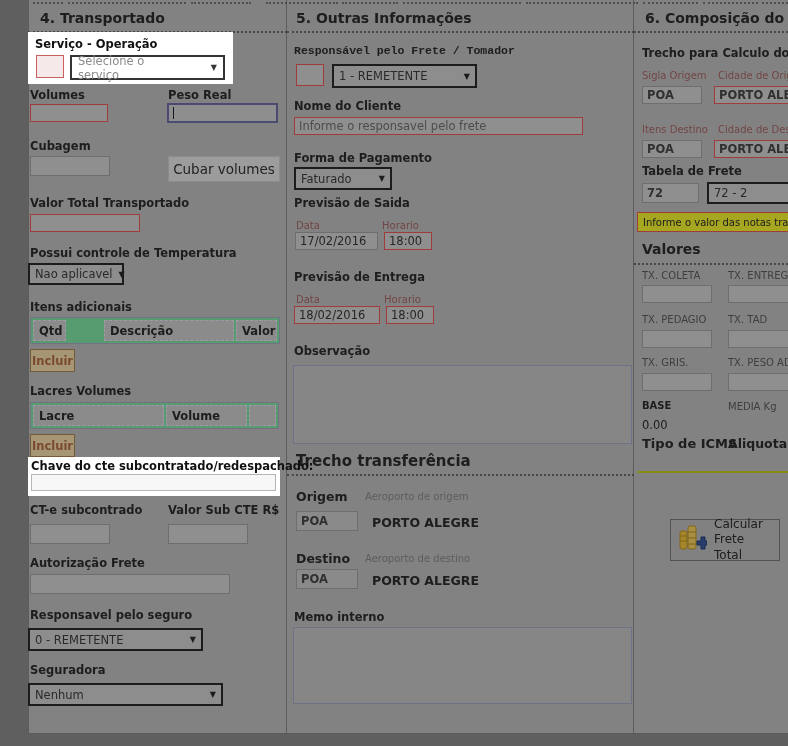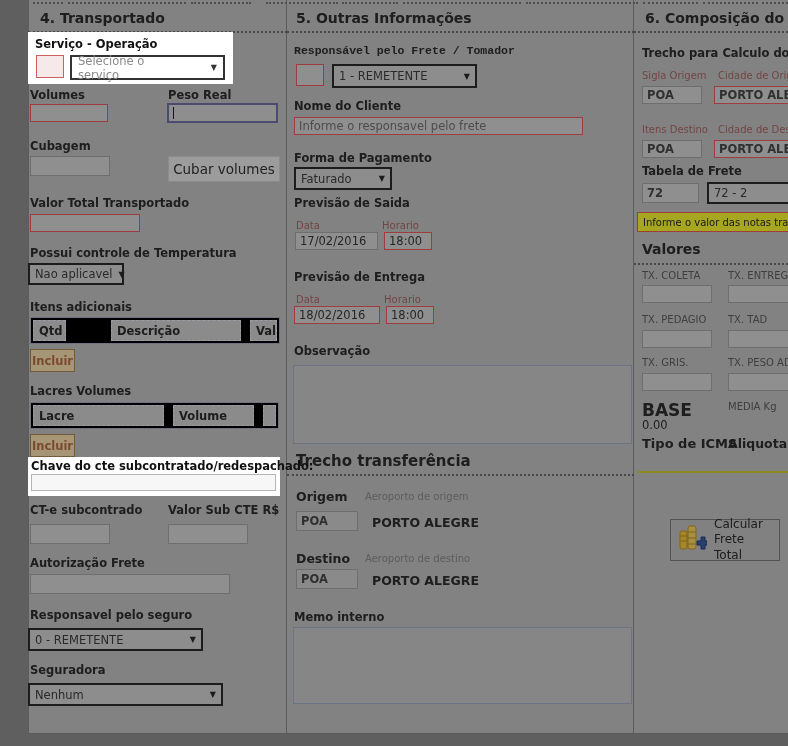--- a/index.html
+++ b/index.html
@@ -19,22 +19,22 @@
   .hint { position:absolute; font-size:10px; color:#8f8f8f; white-space:nowrap; }
   .inp { position:absolute; background:#dcdcdc; border:1px solid #aaaaaa; height:18px;
          font-family:inherit; font-size:11.5px; color:#3a3a3a; padding:0 4px; outline:none; }
   .inp.red { border:1px solid #f55d5d; }
   .inp.blue { border:2px solid #7373b0; background:#dbdbdb; }
   .inp.bold { font-weight:bold; color:#4a4a4a; }
   .sel { position:absolute; background:#d9d9d9; border:2px solid #2b2b2b; color:#3f3f3f;
          font-size:11.5px; display:flex; align-items:center; justify-content:space-between;
          padding:0 5px; cursor:pointer; white-space:nowrap; }
   .arrow { font-size:8px; color:#2b2b2b; margin-left:6px; }
-  .tbl { position:absolute; border:1px solid #b0b0c8; background:#000000; display:flex;
-         padding:2px; gap:9px; }
+  .tbl { position:absolute; border:1px solid #b0b0c8; background:#86efac; display:flex;
+         padding:2px; gap:2px; }
   .cell { background:#d6d6d6; border:1px dashed #efefff; font-weight:bold; font-size:11.5px;
           color:#2e2e2e; padding:3px 5px; overflow:hidden; white-space:nowrap; }
   .btn-incluir { position:absolute; background:#ffe7b4; border:1px solid #b08c54; color:#bc7249;
           font-weight:bold; font-size:11.5px; display:flex; align-items:center; justify-content:center; cursor:pointer; }
   .btn-gray { position:absolute; background:#f0f0f0; border:1px solid #d8d8d8; color:#353535;
           font-size:13.5px; display:flex; align-items:center; justify-content:center; cursor:pointer; white-space:nowrap; }
   .txta { position:absolute; background:#cecece; border:1px solid #a8b0d0; resize:none; outline:none;
           font-family:inherit; font-size:11px; color:#333; }
   .overlay { position:absolute; left:0; top:0; width:788px; height:746px;
           background:rgba(0,0,0,0.35); z-index:50; pointer-events:none; }
@@ -222,21 +222,21 @@
   <div class="txlbl" style="left:642px; top:314px;">TX. PEDAGIO</div>
   <div class="txlbl" style="left:728px; top:314px;">TX. TAD</div>
   <input class="inp" style="left: 642px; top: 330px; width: 70px;">
   <input class="inp" style="left: 728px; top: 330px; width: 70px;">
 
   <div class="txlbl" style="left:642px; top:357px;">TX. GRIS.</div>
   <div class="txlbl" style="left:728px; top:357px;">TX. PESO ADICIONAL</div>
   <input class="inp" style="left: 642px; top: 373px; width: 70px;">
   <input class="inp" style="left: 728px; top: 373px; width: 70px;">
 
-  <div class="lbl" style="left:642px; top:400px; font-size:17px;">BASE</div>
+  <div class="lbl" style="left:642px; top:400px; font-size:10px;">BASE</div>
   <div class="txlbl" style="left:728px; top:401px;">MEDIA Kg</div>
   <div class="val" style="left:642px; top:418px;">0.00</div>
   <div class="lbl" style="left:642px; top:436px; font-size:13px;">Tipo de ICMS</div>
   <div class="lbl" style="left:728px; top:436px; font-size:12.5px;">Aliquota</div>
 
   <div class="oliveline" style="left:637px; top:471px; width:151px;"></div>
 
   <div class="btn-calc" style="left:670px; top:519px; width:110px; height:42px;">
     <span>
       <svg width="30" height="30" viewBox="0 0 30 30">

